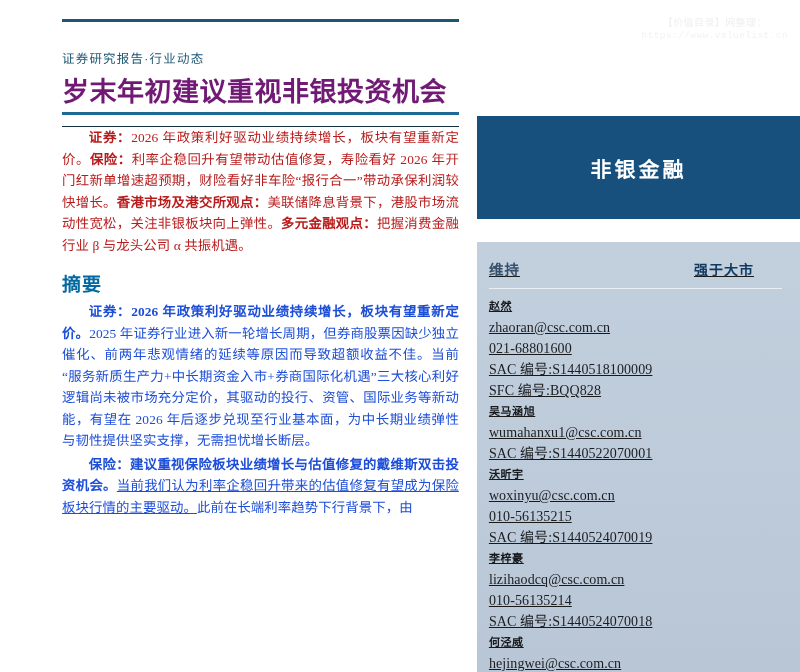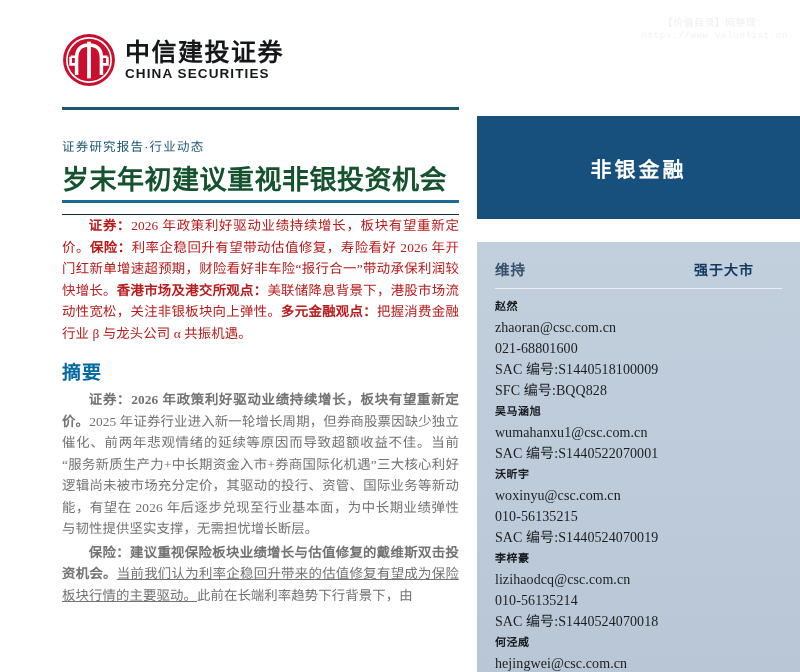--- a/index.html
+++ b/index.html
@@ -108,21 +108,21 @@
     font-size: 12.5px;
     color: #1d5673;
     letter-spacing: 1.2px;
     margin-top: 26px;
   }
   .doc-title {
     font-family: "Liberation Sans", sans-serif;
     font-weight: bold;
     font-size: 27px;
     line-height: 36px;
-    color: #14532d;
+    color: #701a75;
     letter-spacing: 0.5px;
     margin-top: 7px;
   }
 
   
   .sec-head {
     font-family: "Liberation Sans", sans-serif;
     font-weight: bold;
     font-size: 19px;
     letter-spacing: 1px;
@@ -135,21 +135,21 @@
   p.body {
     margin: 0;
     font-size: 13.4px;
     line-height: 21.5px;
     text-align: justify;
     text-justify: inter-ideograph;
     text-indent: 2em;
     letter-spacing: 0.1px;
   }
   p.body.red { color: #b91c1c; }
-  p.body.dark { color: #737373; margin-top: 2px; }
+  p.body.dark { color: #1d4ed8; margin-top: 2px; }
   b { font-weight: bold; }
   .u { text-decoration: underline; }
 
   
   .badge-box {
     position: absolute;
     top: 116px;
     left: 0;
     right: 0;
     height: 103px;
@@ -167,21 +167,22 @@
   }
 
   .info-panel {
     position: absolute;
     top: 242px;
     left: 0;
     right: 0;
     bottom: 0;
     background: linear-gradient(to bottom, #c2cfdd 0%, #bdcbda 55%, #b8c6d6 100%);
     box-sizing: border-box;
-    padding: 16px 18px 0 18px;
+    padding: 16px 18px 0 12px;
+    text-decoration: underline;
   }
   .rating-row {
     display: flex;
     align-items: baseline;
     font-family: "Liberation Sans", sans-serif;
     padding-bottom: 9px;
     border-bottom: 1px solid #e9eef4;
   }
   .rating-keep {
     font-size: 14.5px;
@@ -220,35 +221,20 @@
 
 <div class="watermark">
   <div>【价值目录】网整理：</div>
   <div class="wm-url">https://www.valuelist.cn</div>
 </div>
 
 <div class="page">
 
   <div class="col-left">
 
-    <div class="logo-wrap">
-      <svg class="logo-mark" viewBox="0 0 100 100">
-        <circle cx="50" cy="50" r="48" fill="#c8102e"></circle>
-        <circle cx="50" cy="50" r="41" fill="none" stroke="#ffffff" stroke-width="3"></circle>
-        <path d="M50 16 L50 84" stroke="#ffffff" stroke-width="7" fill="none"></path>
-        <path d="M50 22 C33 22 27 33 27 46 L27 78" stroke="#ffffff" stroke-width="6.5" fill="none"></path>
-        <path d="M50 22 C67 22 73 33 73 46 L73 78" stroke="#ffffff" stroke-width="6.5" fill="none"></path>
-        <path d="M16 44 L27 44 M16 44 L16 58 L27 58" stroke="#ffffff" stroke-width="5" fill="none"></path>
-        <path d="M84 44 L73 44 M84 44 L84 58 L73 58" stroke="#ffffff" stroke-width="5" fill="none"></path>
-      </svg>
-      <div class="logo-text">
-        <div class="logo-cn">中信建投证券</div>
-        <div class="logo-en">CHINA SECURITIES</div>
-      </div>
-    </div>
 
     <div class="rule-thick"></div>
 
     <div class="kicker">证券研究报告·行业动态</div>
 
     <div class="doc-title">岁末年初建议重视非银投资机会</div>
 
     <div class="rule-title-bottom"></div>
     <div class="rule-thin"></div>
 

